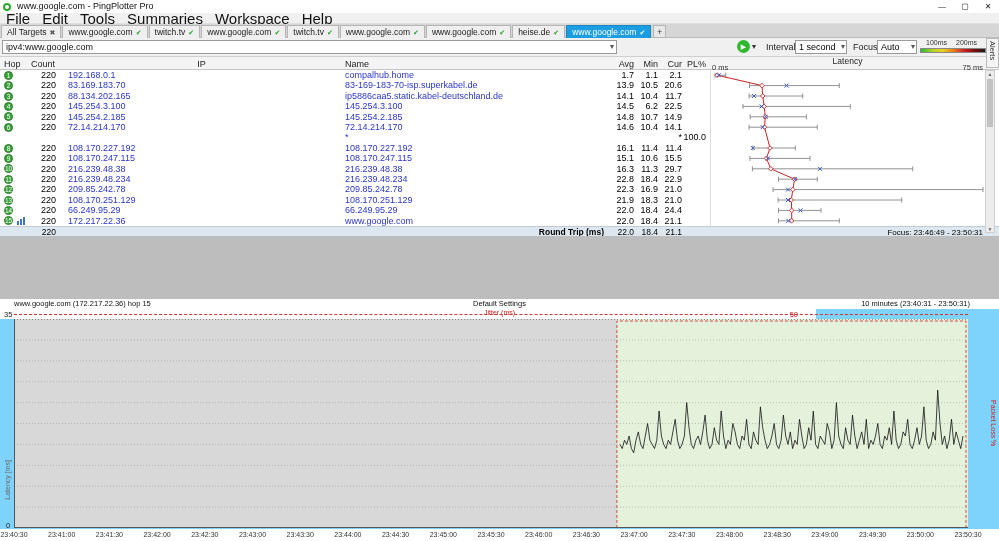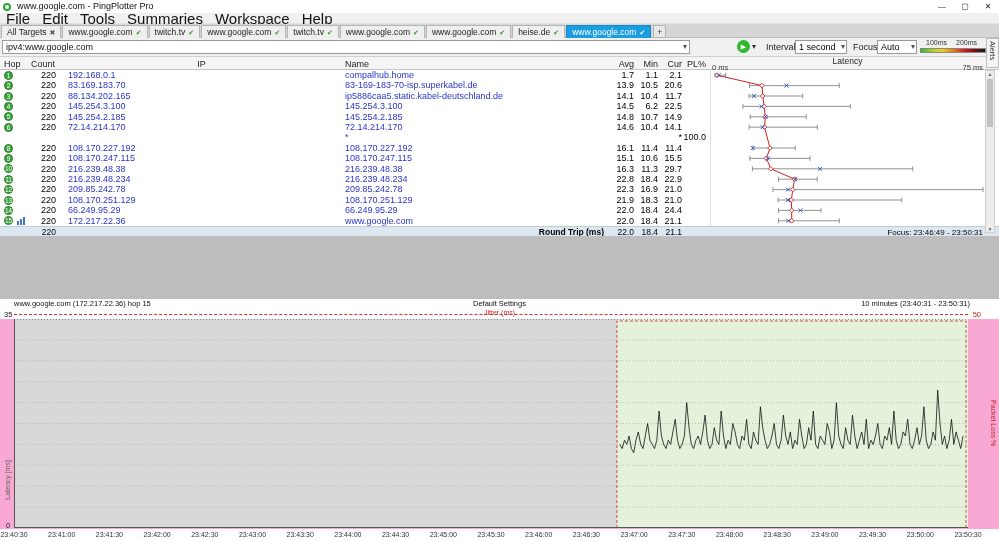--- a/index.html
+++ b/index.html
@@ -1,17 +1,17 @@
 <!DOCTYPE html>
 <html><head>
 <meta charset="utf-8">
 <style>
   html,body{margin:0;padding:0;background:#888;}
   *{box-sizing:border-box;font-family:"Liberation Sans",sans-serif;}
-  #win{position:relative;width:999px;height:541px;background:#f9a8d4;overflow:hidden;outline:1px solid #555;}
+  #win{position:relative;width:999px;height:541px;background:#7dd3fc;overflow:hidden;outline:1px solid #555;}
 
   
   #titlebar{position:absolute;left:0;top:0;width:999px;height:13px;background:#ffffff;font-size:9px;line-height:13px;color:#111;}
   #app-icon{position:absolute;left:3px;top:3px;width:8px;height:8px;border-radius:50%;border:2px solid #2fa82f;background:#fff;}
   #win-title{position:absolute;left:17px;top:0;}
   .winbtn{position:absolute;top:0;width:22px;height:13px;text-align:center;font-size:8px;line-height:13px;color:#222;cursor:default;}
   #btn-min{right:46px}#btn-max{right:23px}#btn-close{right:0px}
 
   
   #menubar{position:absolute;left:0;top:13px;width:999px;height:11px;background:#f0f0f0;border-bottom:1px solid #e0e0e0;font-size:15px;line-height:11px;}
@@ -21,21 +21,21 @@
   #tabbar{position:absolute;left:0;top:24px;width:999px;height:14px;background:#d6d6d6;border-bottom:1px solid #bbb;white-space:nowrap;font-size:8.5px;}
   .tab{display:inline-block;height:13px;line-height:13px;margin:1px 0 0 1px;padding:0 5px;background:#efefef;border:1px solid #b5b5b5;border-bottom:none;color:#222;vertical-align:top;}
   .tab.active{background:#1b9de2;color:#fff;border-color:#1b86c2;}
   .tab .tick{margin-left:3px;font-size:7px;color:#2f9e2f;}
   .tab .tick.x{color:#555;}
   .tab.active .tick{color:#fff;}
   #tab-add{display:inline-block;width:13px;height:13px;margin:1px 0 0 2px;line-height:12px;text-align:center;background:#e8e8e8;border:1px solid #b5b5b5;color:#333;}
 
   
   #toolbar{position:absolute;left:0;top:38px;width:999px;height:18px;background:#f0f0f0;font-size:9px;}
-  #target-box{position:absolute;left:2px;top:2px;width:688px;height:14px;background:#fff;border:1px solid #999;line-height:12px;padding:0 3px;color:#111;}
+  #target-box{position:absolute;left:2px;top:2px;width:615px;height:14px;background:#fff;border:1px solid #999;line-height:12px;padding:0 3px;color:#111;}
   #target-caret{position:absolute;right:2px;top:0px;color:#555;font-size:8px;}
   #play-btn{position:absolute;left:737px;top:2px;width:13px;height:13px;border-radius:50%;background:#2eb82e;color:#fff;font-size:7px;line-height:13px;text-align:center;}
   #play-caret{position:absolute;left:752px;top:4px;font-size:8px;color:#333;}
   #interval-label{position:absolute;left:766px;top:4px;color:#222;}
   #interval-box{position:absolute;left:795px;top:2px;width:52px;height:14px;background:#fff;border:1px solid #999;line-height:12px;padding:0 3px;}
   #focus-label{position:absolute;left:853px;top:4px;color:#222;}
   #focus-box{position:absolute;left:877px;top:2px;width:40px;height:14px;background:#fff;border:1px solid #999;line-height:12px;padding:0 3px;}
   .cbx-caret{position:absolute;right:1px;top:0;font-size:8px;color:#555;}
   #legend{position:absolute;left:920px;top:1px;width:66px;height:16px;}
   #legend .lbls{position:absolute;left:0;top:0;width:66px;font-size:7px;color:#333;}
@@ -85,21 +85,21 @@
   
   #gap{position:absolute;left:0;top:236px;width:999px;height:63px;background:#bdbdbd;}
 
   
   #tl-header{position:absolute;left:0;top:299px;width:999px;height:10px;background:#fff;font-size:7.5px;line-height:10px;color:#111;}
   #tl-target{position:absolute;left:14px;}
   #tl-settings{position:absolute;left:0;width:999px;text-align:center;}
   #tl-range{position:absolute;right:29px;}
 
   
-  #jitter-strip{position:absolute;left:0;top:309px;width:999px;height:10px;background:#fff;}
+  #jitter-strip{position:absolute;left:0;top:309px;width:816px;height:10px;background:#fff;}
   #jitter-line{position:absolute;left:14px;top:5px;width:954px;border-top:1px dashed #d23333;}
   #jitter-label{position:absolute;left:0;width:999px;text-align:center;top:0;font-size:7px;color:#c22;background:transparent;}
   #y-left-max{position:absolute;left:4px;top:1px;font-size:7.5px;color:#222;}
   #y-right-max{position:absolute;right:18px;top:1px;font-size:7.5px;color:#c22;}
 
   
   #plot{position:absolute;left:14px;top:319px;width:954px;height:209px;background:#fff;}
   .axis-note-left{position:absolute;left:4px;top:460px;font-size:7px;color:#666;writing-mode:vertical-rl;transform:rotate(180deg);}
   .axis-note-right{position:absolute;right:2px;top:400px;font-size:7px;color:#c22;writing-mode:vertical-rl;}
   #y-zero{position:absolute;left:6px;top:521px;font-size:7.5px;color:#222;}

